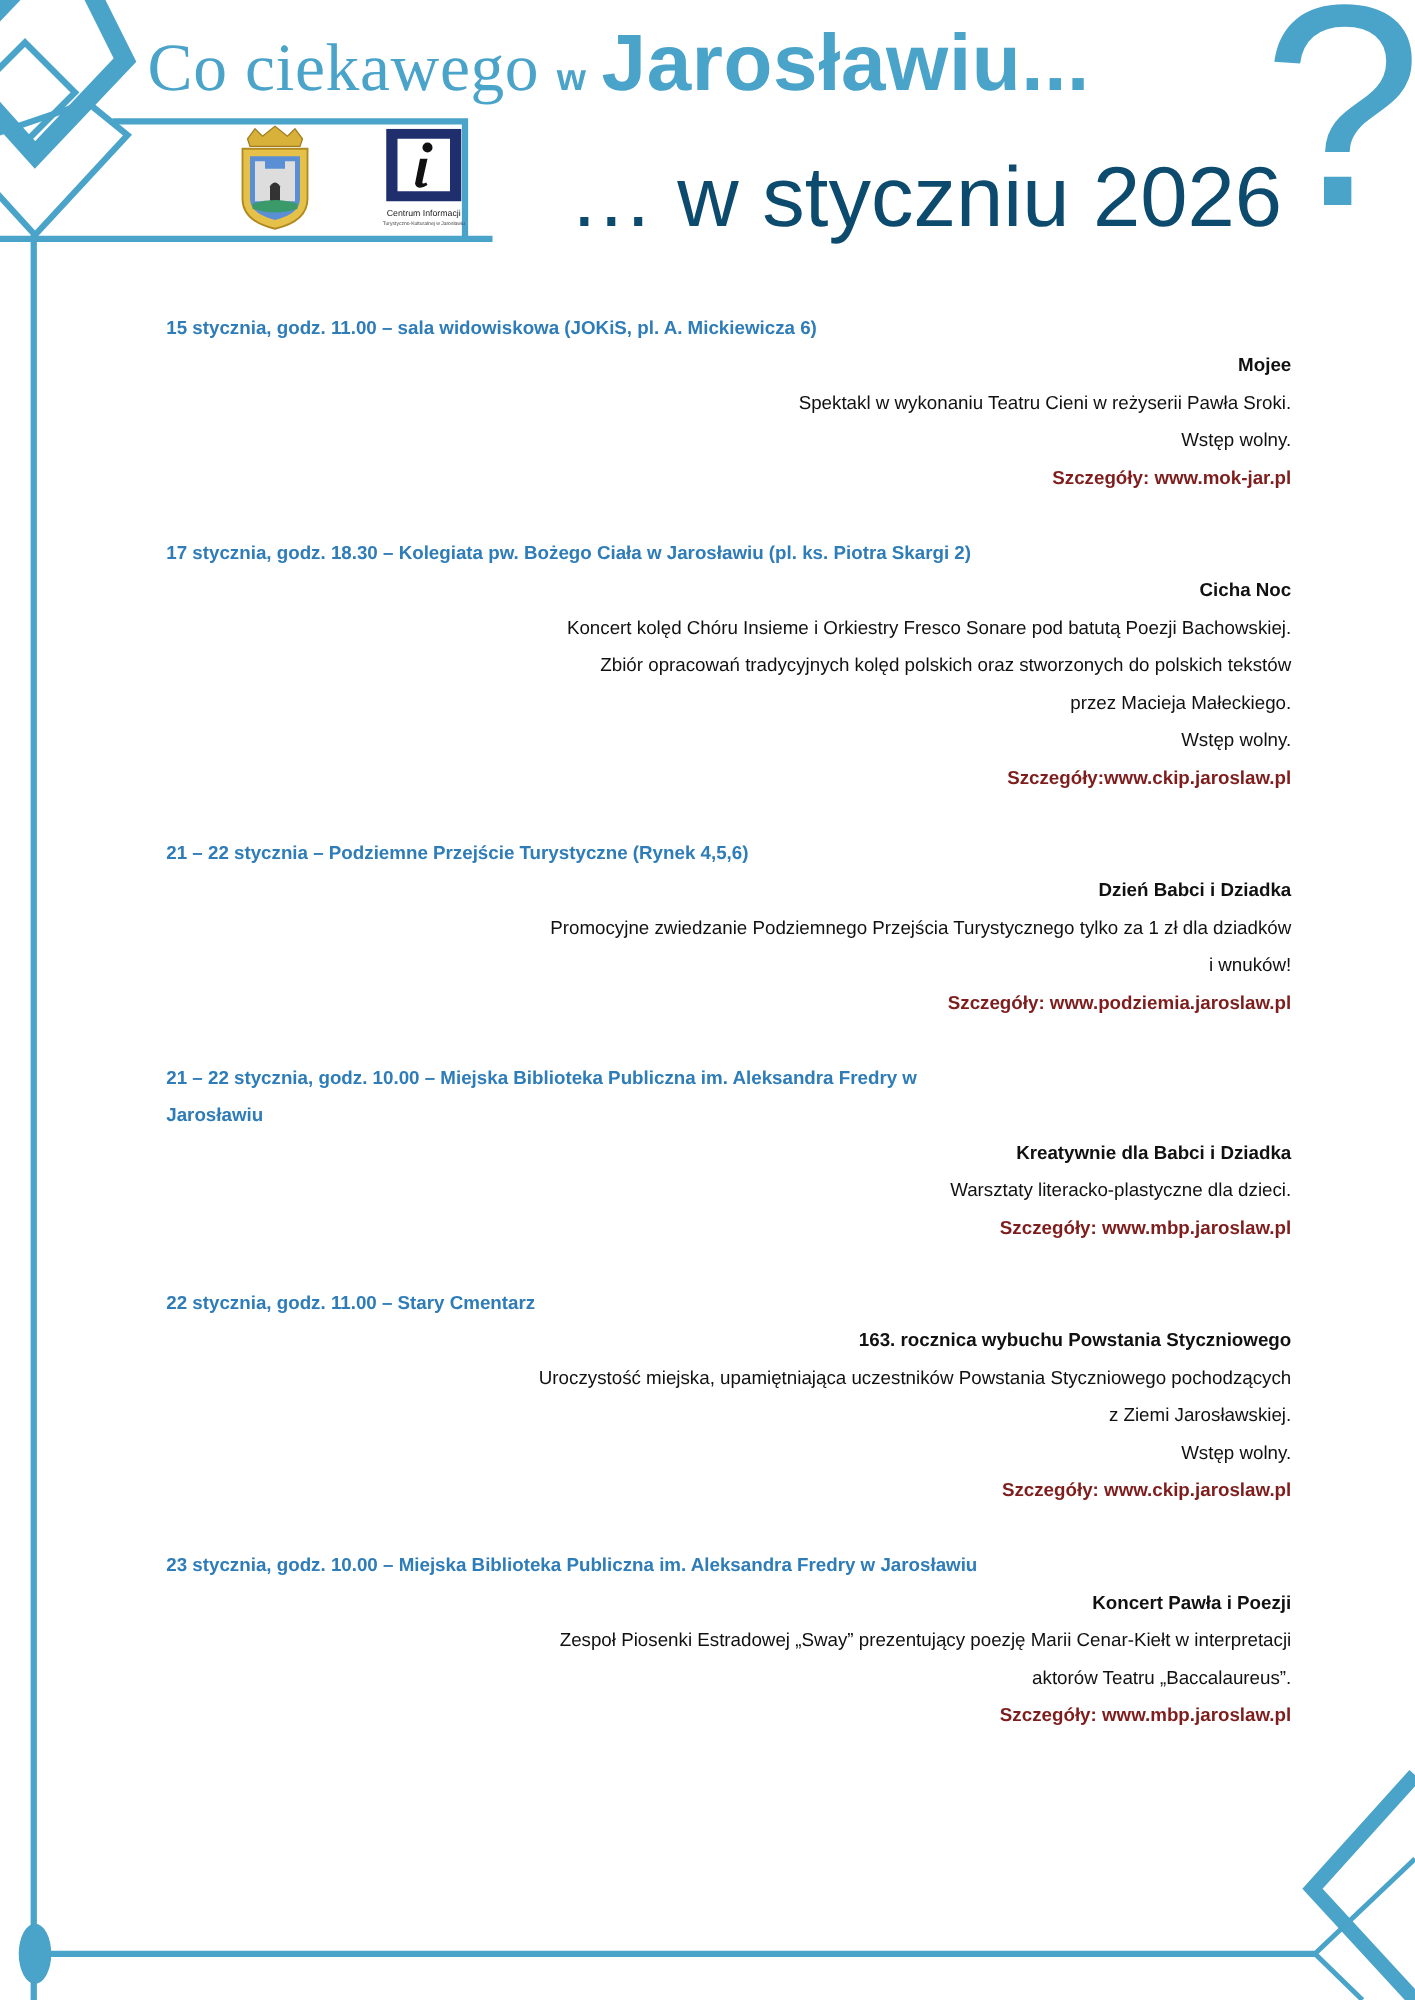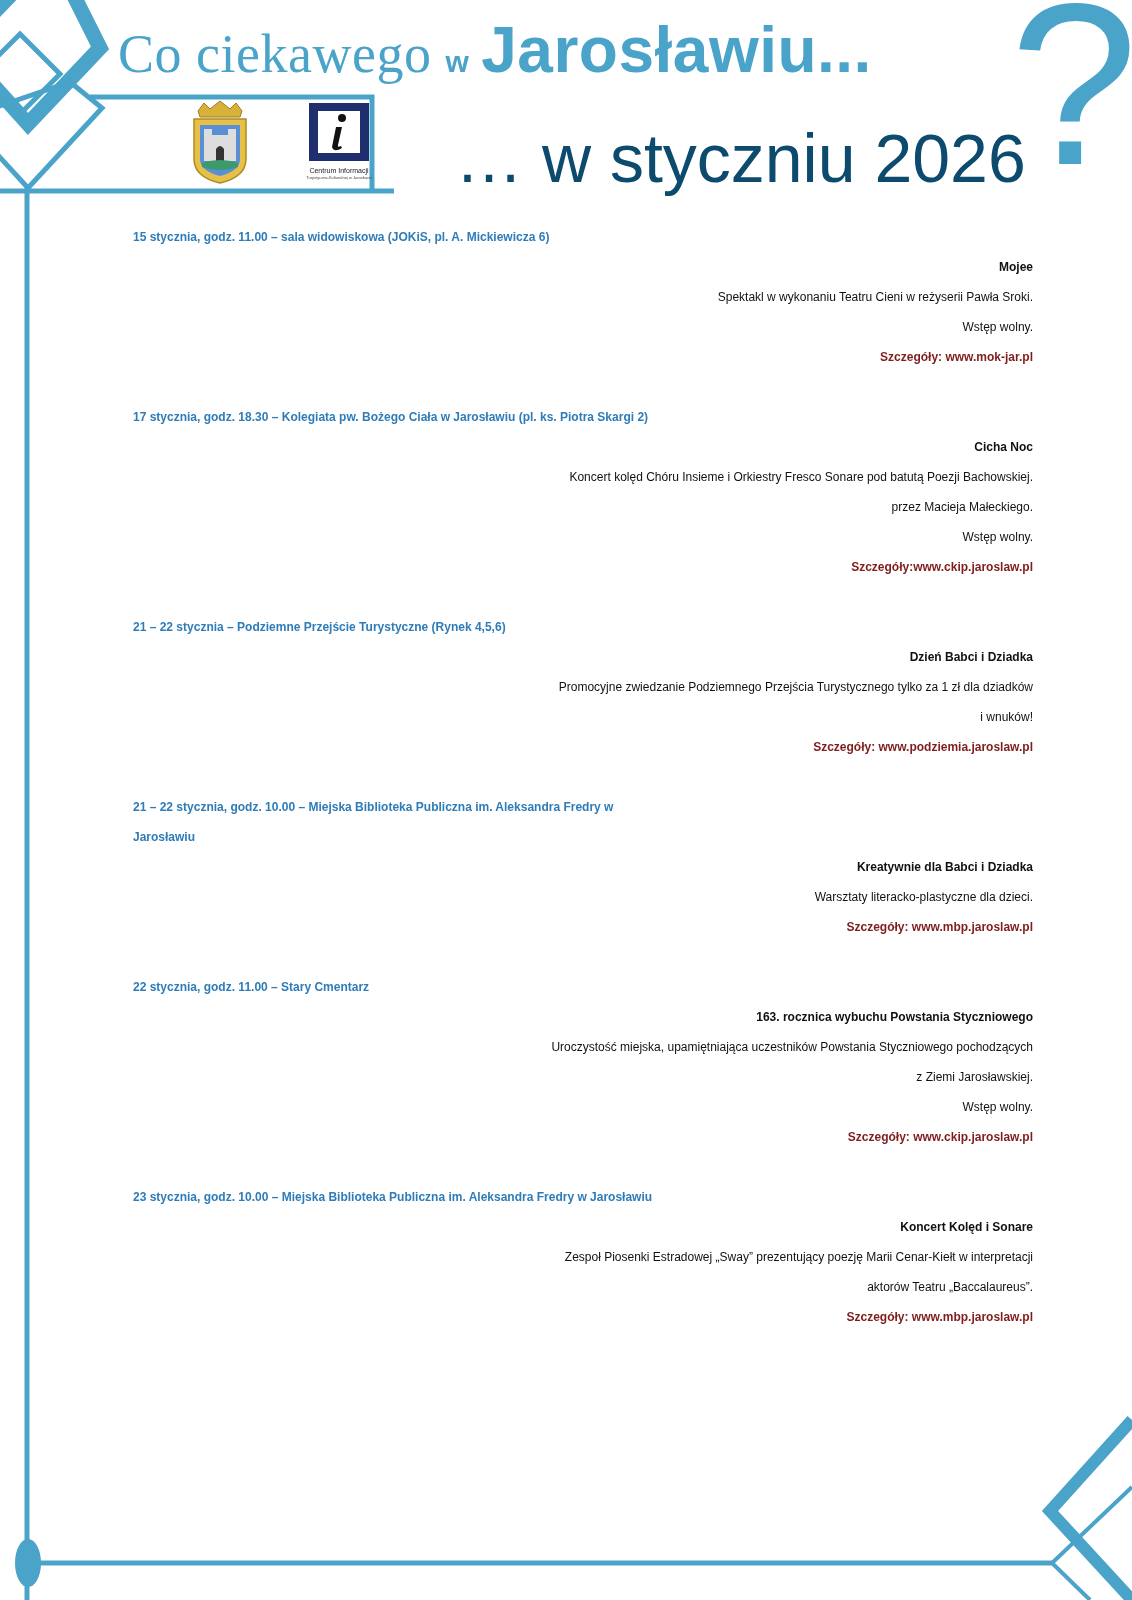--- a/index.html
+++ b/index.html
@@ -10,21 +10,21 @@
                   white-space: nowrap; letter-spacing: 0.5px; line-height: 80px; }
     .title-main .serif { font-family: "Liberation Serif", serif; font-size: 54px; }
     .title-main .small-w { font-size: 30px; font-weight: bold; margin: 0 12px 0 14px; }
     .title-main .bold { font-weight: bold; font-family: "Liberation Sans", sans-serif; }
     .title-sub { position: absolute; left: 455px; top: 118px; font-size: 68px; color: #0c4a6e;
                  white-space: nowrap; line-height: 80px; text-align: center; }
     .qmark { position: absolute; left: 1010px; top: -30px; font-size: 230px; color: #4aa3c9;
              font-family: "Liberation Sans", sans-serif; line-height: 230px; }
     .crest { position: absolute; left: 190px; top: 99px; width: 60px; height: 85px; }
     .infologo { position: absolute; left: 306px; top: 103px; width: 66px; height: 82px; }
-    .content { position: absolute; left: 133px; top: 222px; width: 900px; font-size: 12px; line-height: 30px; }
+    .content { position: absolute; left: 133px; top: 248px; width: 900px; font-size: 15px; line-height: 30px; }
     .event { margin-bottom: 30px; }
     .ev-head { color: #2e7cb8; font-weight: bold; }
     .ev-body { padding-left: 40px; text-align: right; }
     .ev-body.narrow { padding-left: 26px; }
     .ev-title { font-weight: bold; color: #111; }
     .ev-link { font-weight: bold; color: #7f1d1d; }
     .ev-line { color: #111; }
   </style>
 </head>
 <body>
@@ -87,20 +87,21 @@
       <div class="ev-line">Wstęp wolny.</div>
       <div class="ev-link">Szczegóły: www.mok-jar.pl</div>
     </div>
   </div>
 
   <div class="event">
     <div class="ev-head">17 stycznia, godz. 18.30 – Kolegiata pw. Bożego Ciała w Jarosławiu (pl. ks. Piotra Skargi 2)</div>
     <div class="ev-body">
       <div class="ev-title">Cicha Noc</div>
       <div class="ev-line">Koncert kolęd Chóru Insieme i Orkiestry Fresco Sonare pod batutą Poezji Bachowskiej.</div>
+      <div class="ev-line">Zbiór opracowań tradycyjnych kolęd polskich oraz stworzonych do polskich tekstów</div>
       <div class="ev-line">przez Macieja Małeckiego.</div>
       <div class="ev-line">Wstęp wolny.</div>
       <div class="ev-link">Szczegóły:www.ckip.jaroslaw.pl</div>
     </div>
   </div>
 
   <div class="event">
     <div class="ev-head">21 – 22 stycznia – Podziemne Przejście Turystyczne (Rynek 4,5,6)</div>
     <div class="ev-body">
       <div class="ev-title">Dzień Babci i Dziadka</div>
@@ -127,19 +128,19 @@
       <div class="ev-line">Uroczystość miejska, upamiętniająca uczestników Powstania Styczniowego pochodzących</div>
       <div class="ev-line">z Ziemi Jarosławskiej.</div>
       <div class="ev-line">Wstęp wolny.</div>
       <div class="ev-link">Szczegóły: www.ckip.jaroslaw.pl</div>
     </div>
   </div>
 
   <div class="event">
     <div class="ev-head">23 stycznia, godz. 10.00 – Miejska Biblioteka Publiczna im. Aleksandra Fredry w Jarosławiu</div>
     <div class="ev-body">
-      <div class="ev-title">Koncert Kolęd i Sonare</div>
+      <div class="ev-title">Koncert Pawła i Poezji</div>
       <div class="ev-line">Zespoł Piosenki Estradowej „Sway” prezentujący poezję Marii Cenar-Kiełt w interpretacji</div>
       <div class="ev-line">aktorów Teatru „Baccalaureus”.</div>
       <div class="ev-link">Szczegóły: www.mbp.jaroslaw.pl</div>
     </div>
   </div>
 </div>
 
 </body></html>

